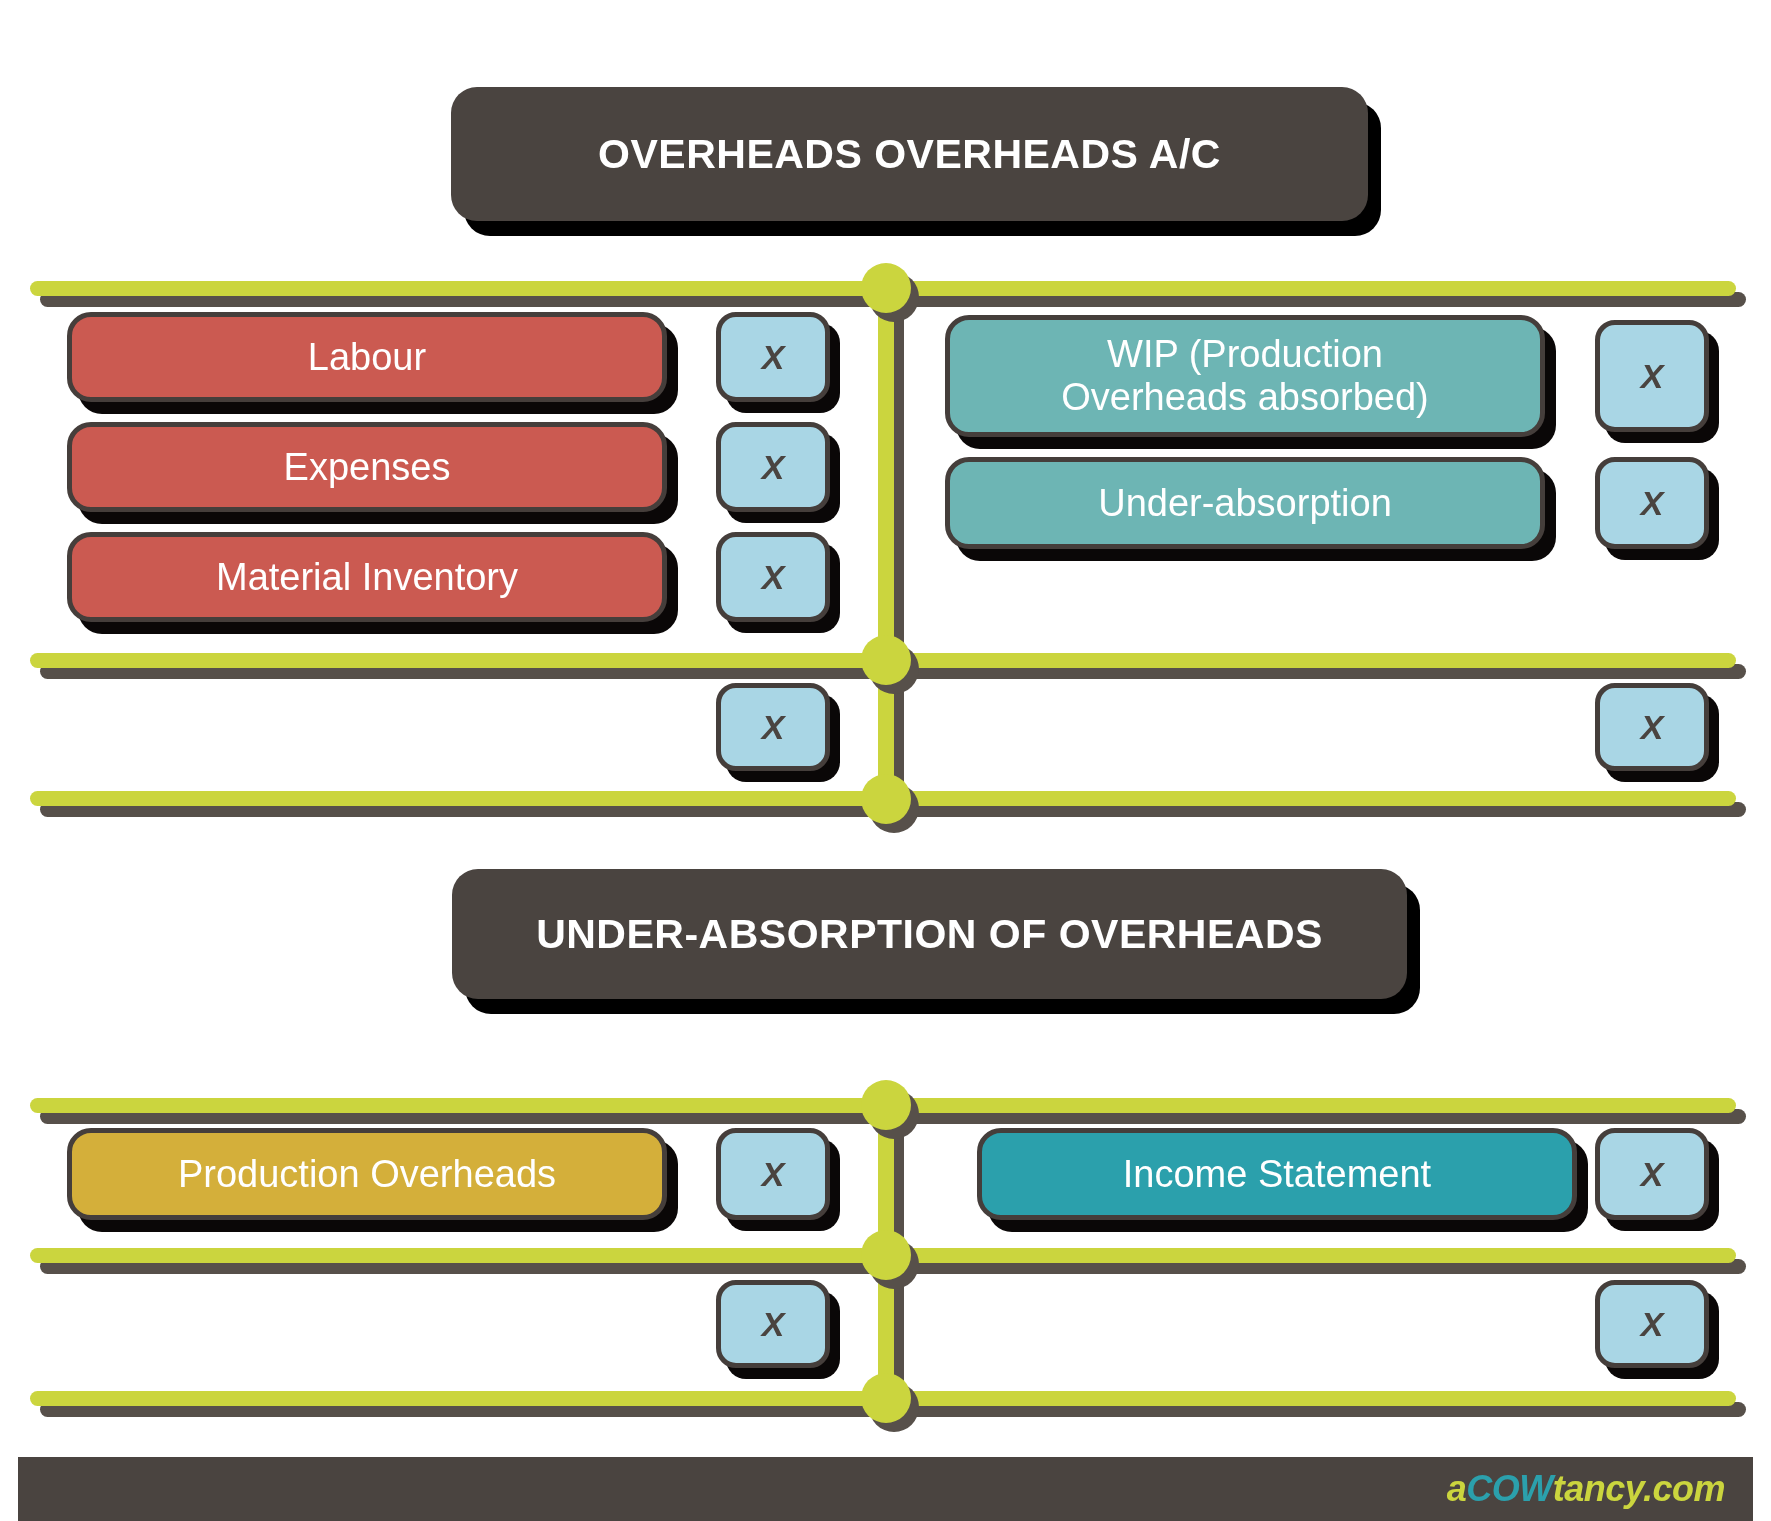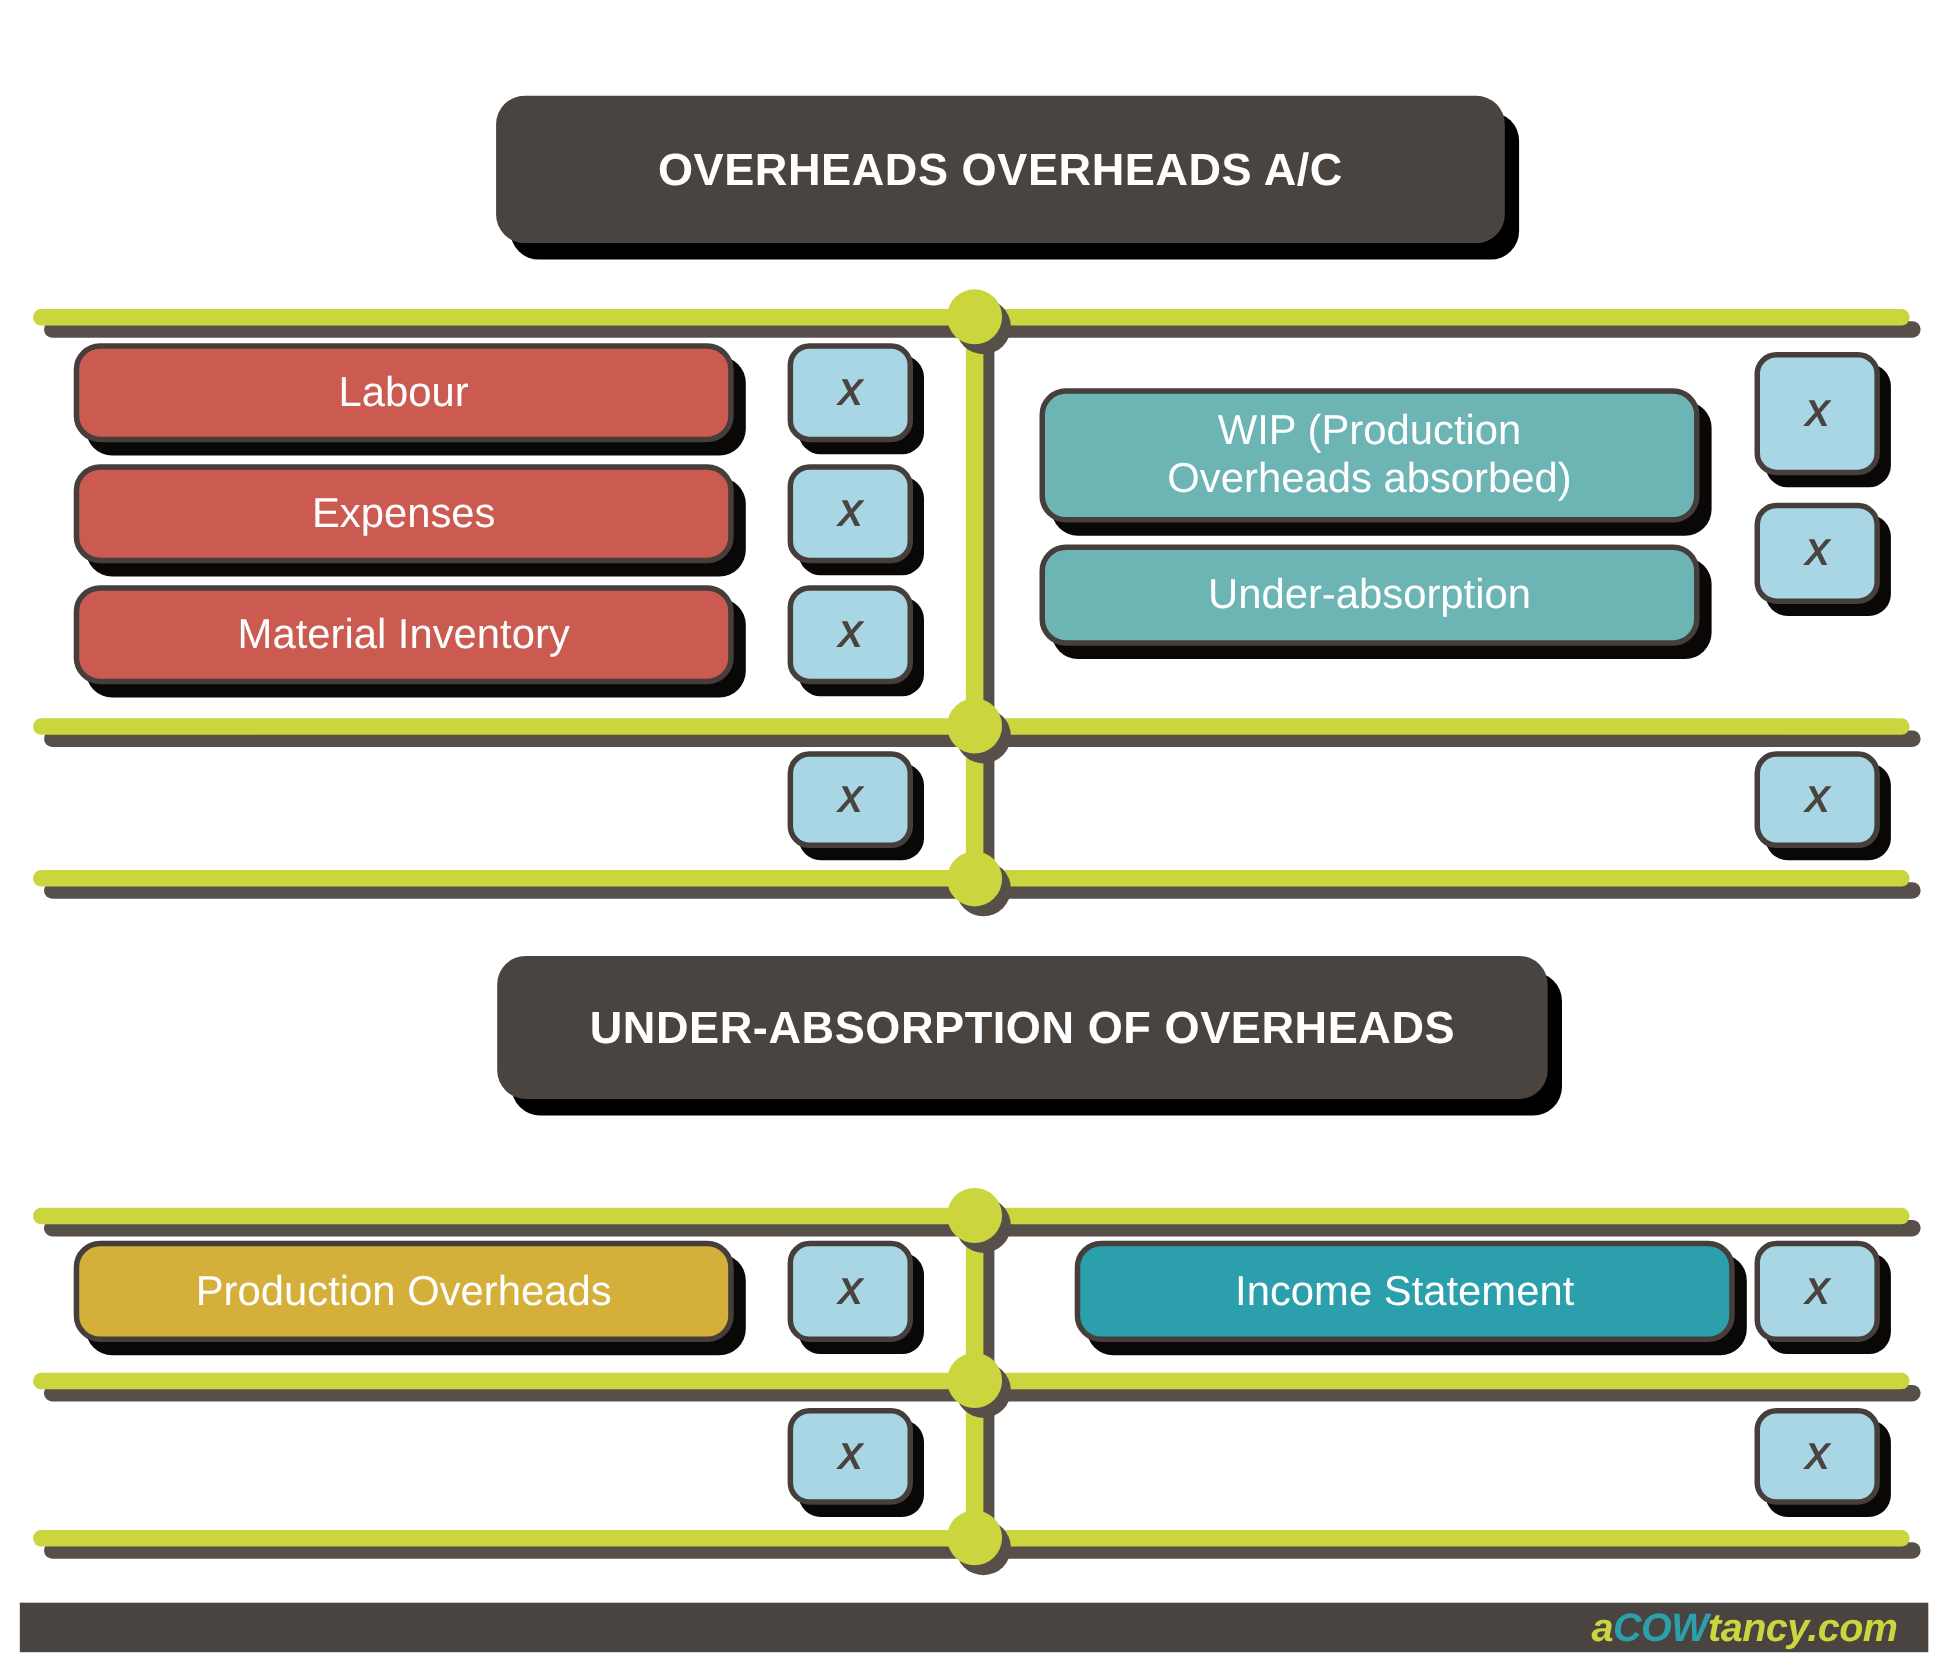--- a/index.html
+++ b/index.html
@@ -39,21 +39,21 @@
     box-shadow:8px 9px 0 var(--line-shadow);
   }
   .entry{
     display:flex;align-items:center;justify-content:center;text-align:center;
     color:#ffffff;font-size:38px;line-height:1.12;
     border:5px solid var(--box-border);border-radius:24px;
     box-shadow:11px 12px 0 var(--box-shadow);
   }
   .entry .lbl{max-width:460px;}
   .entry.red{background:var(--red);}
-  .entry.teal{background:var(--teal);margin-top:38px;}
+  .entry.teal{background:var(--teal);}
   .entry.dkteal{background:var(--dkteal);margin-left:32px;}
   .entry.gold{background:var(--gold);}
   .xbox{
     background:var(--blue);
     border:5px solid var(--box-border);border-radius:20px;
     box-shadow:10px 11px 0 var(--box-shadow);
     display:flex;align-items:center;justify-content:center;
     color:var(--dark);font-size:34px;font-style:italic;font-weight:600;
   }
   .footer{
@@ -150,19 +150,19 @@
     <span>X</span>
   </div>
 
   <div class="abs xbox" style="left:716px;top:1280px;width:114px;height:88px;">
     <span>X</span>
   </div>
   <div class="abs xbox" style="left:1595px;top:1280px;width:114px;height:88px;">
     <span>X</span>
   </div>
 
-  <div class="abs footer" style="left:18px;top:1457px;width:1735px;height:45px;">
+  <div class="abs footer" style="left:18px;top:1457px;width:1735px;height:64px;">
     <div class="logo">
       <span class="lime">a</span><span class="cyan">COW</span><span class="lime">tancy.com</span>
     </div>
   </div>
 
 </div>
 
 </body></html>

